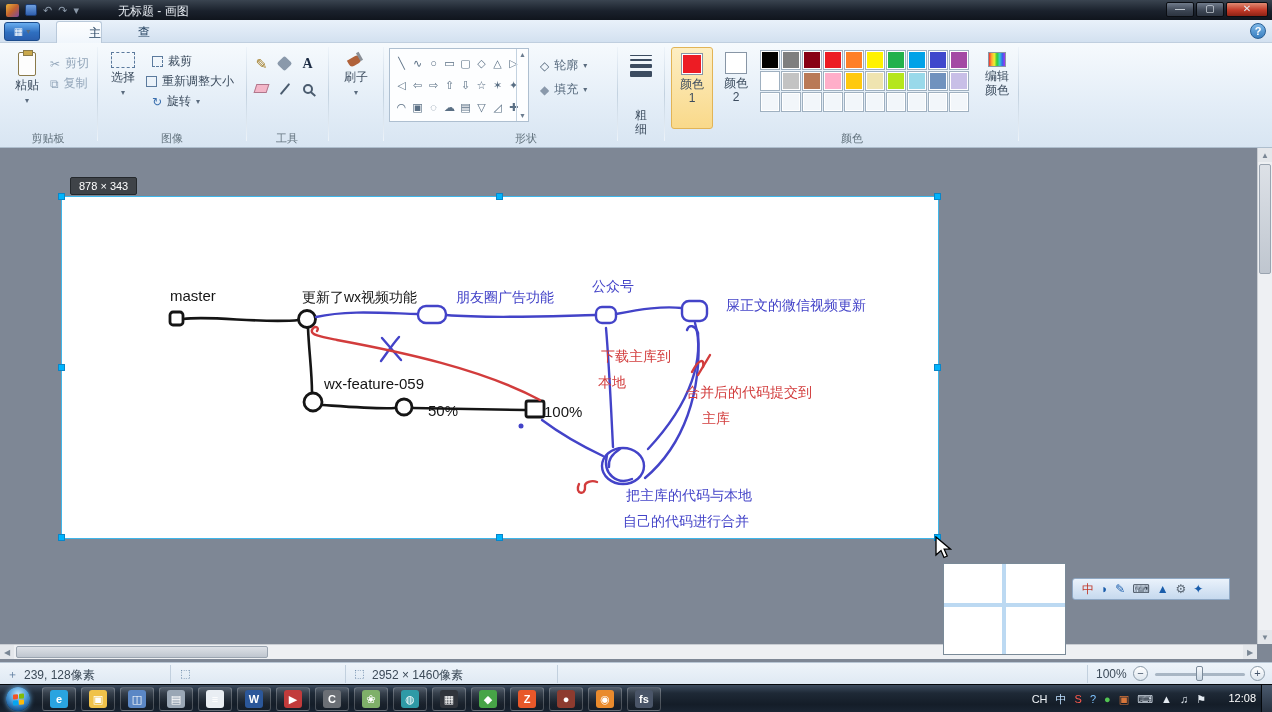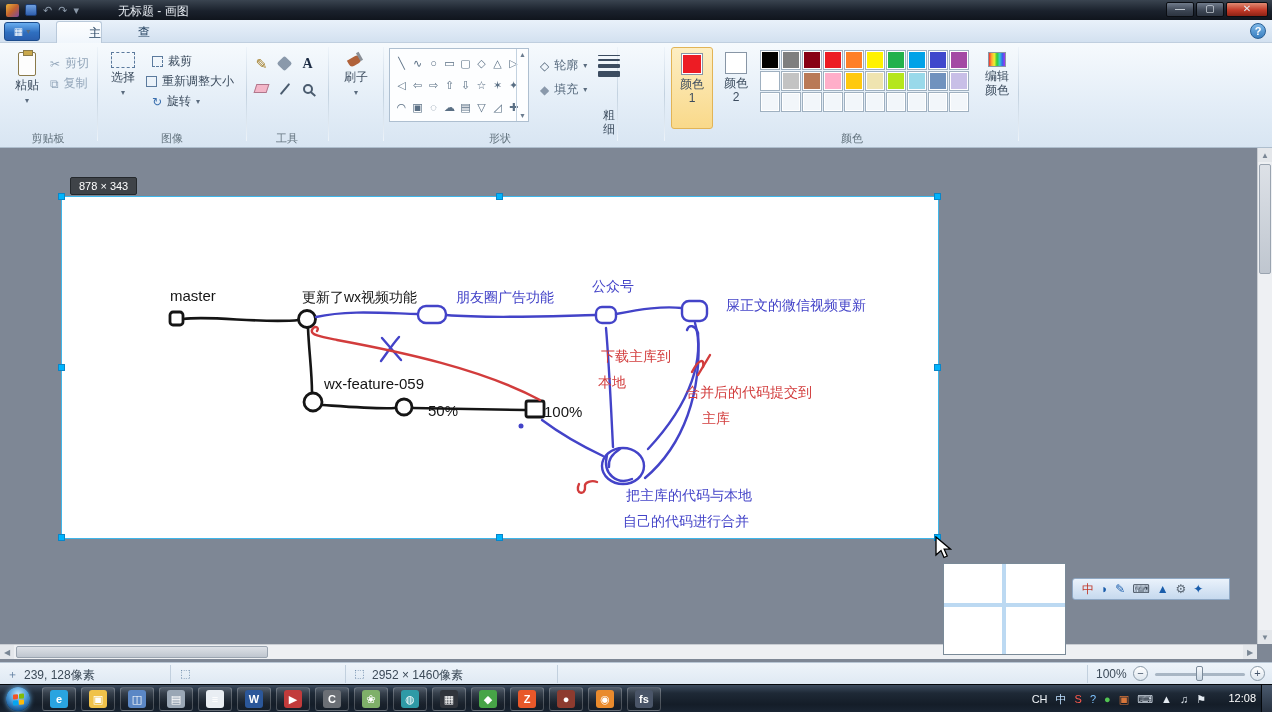--- a/index.html
+++ b/index.html
@@ -255,24 +255,24 @@
     <div class="rb-small" style="left:540px;top:14px;color:#55687c;">
       <span>◇</span>
         <span>轮廓</span>
         <span class="caret">▾</span>
     </div>
     <div class="rb-small" style="left:540px;top:38px;color:#55687c;">
       <span style="color:#8a99ab;">◆</span>
         <span>填充</span>
         <span class="caret">▾</span>
     </div>
-    <div class="grp" style="left:450px;">形状</div>
+    <div class="grp" style="left:476px;">形状</div>
     <div class="vsep" style="left:617px;"></div>
 
-    <div class="rb-big" style="left:588px;width:42px;gap:32px;">
+    <div class="rb-big" style="left:620px;width:42px;gap:32px;">
       <span class="size-lines">
         <span style="width:22px;height:1px;"></span>
         <span style="width:22px;height:2px;"></span>
         <span style="width:22px;height:4px;"></span>
         <span style="width:22px;height:6px;"></span>
       </span>
       <span class="cbtn-label" style="width:16px;">粗细</span>
       <span class="caret">▾</span>
     </div>
     <div class="vsep" style="left:664px;"></div>

